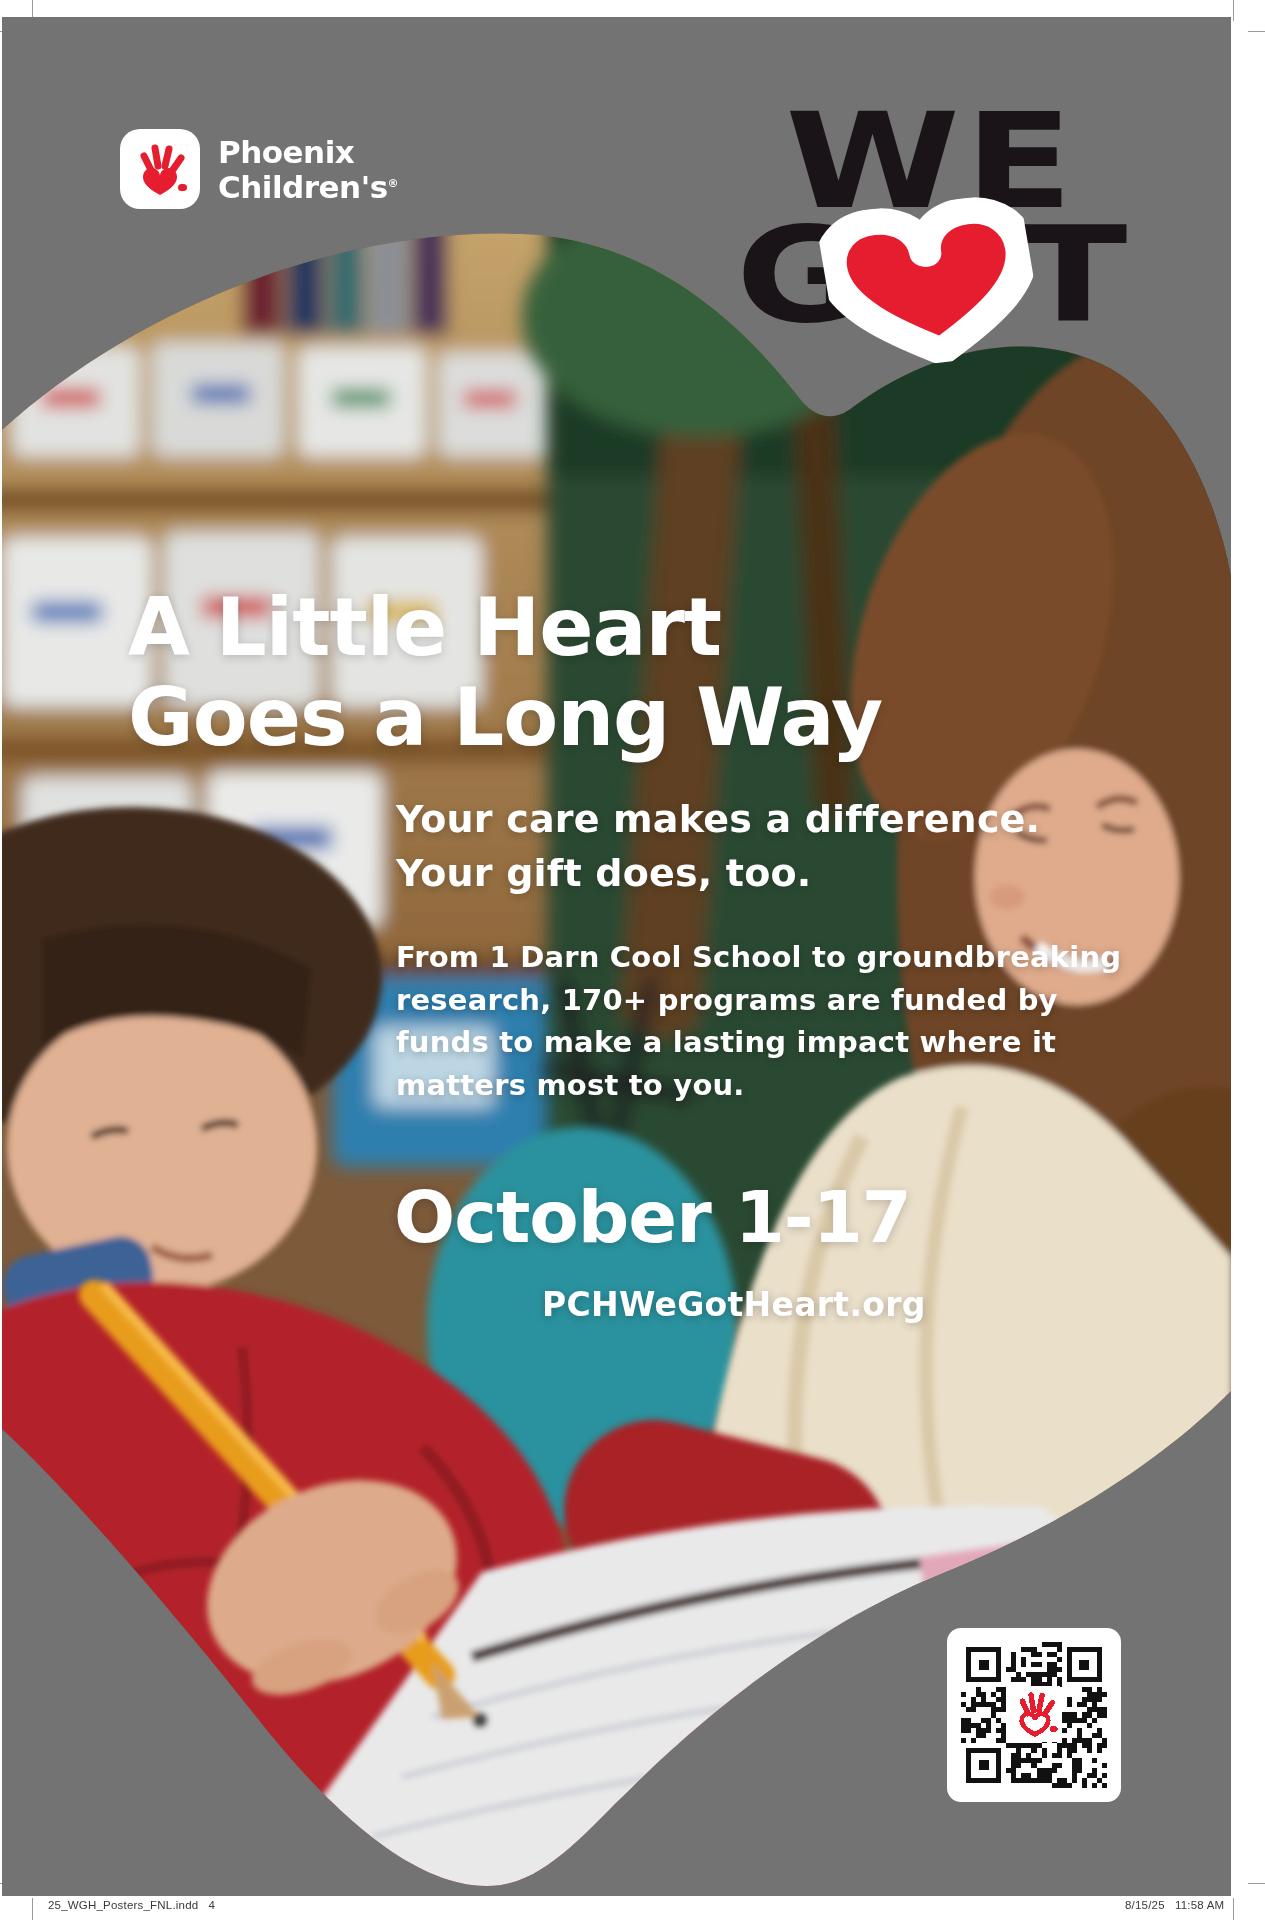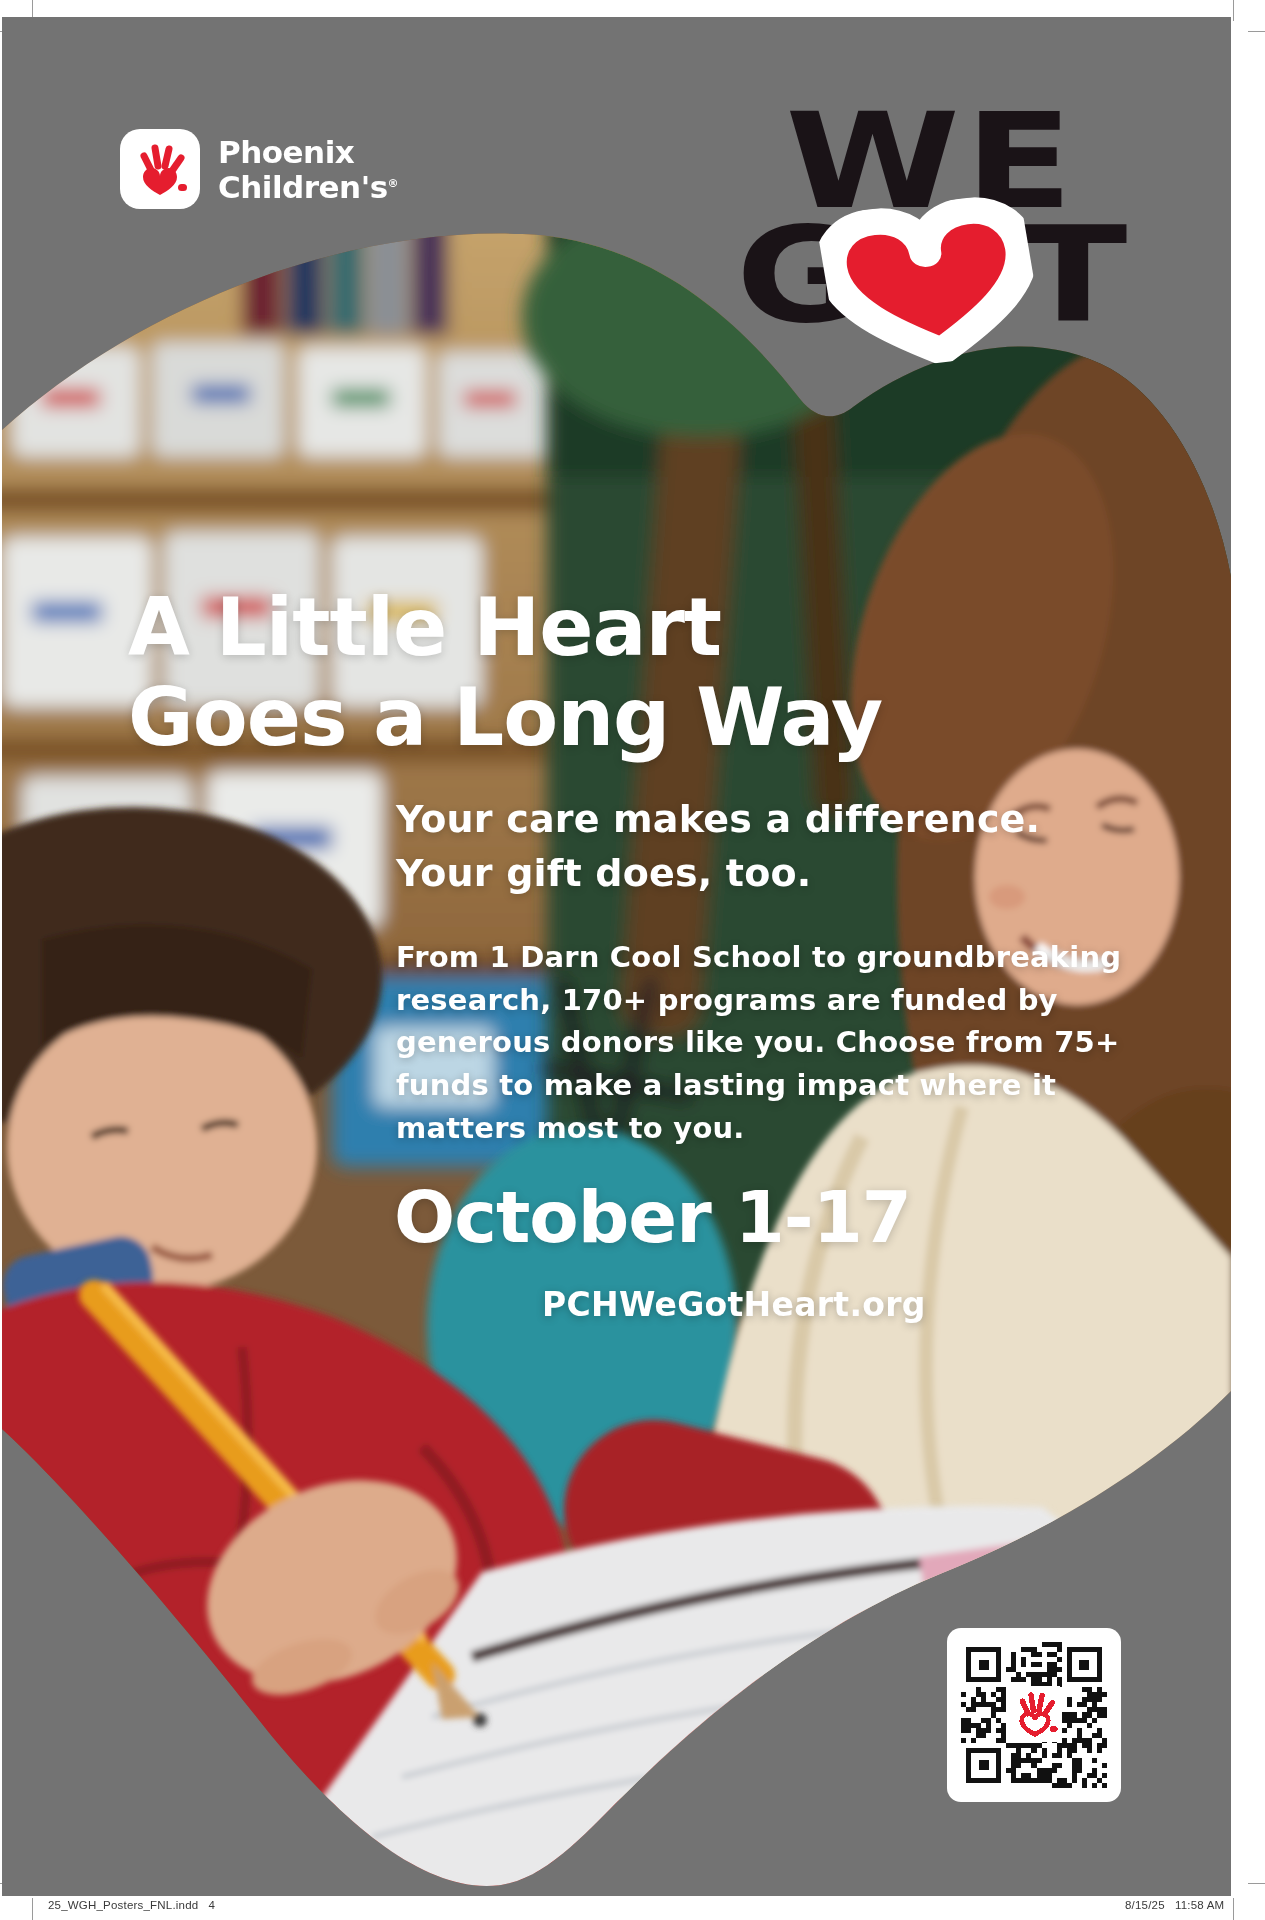--- a/index.html
+++ b/index.html
@@ -274,21 +274,20 @@
   </div>
 
   <div class="subhead">
     <div>Your care makes a difference.</div>
     <div>Your gift does, too.</div>
   </div>
 
   <div class="body-copy">
     <div>From 1 Darn Cool School to groundbreaking</div>
     <div>research, 170+ programs are funded by</div>
-    <div>generous donors like you. Choose from 75+</div>
     <div>funds to make a lasting impact where it</div>
     <div>matters most to you.</div>
   </div>
 
   <div class="dates">October 1-17</div>
   <div class="url">PCHWeGotHeart.org</div>
 
   <div class="qr">
     <svg width="146" height="146" viewBox="0 0 29 29" shape-rendering="crispEdges">
       <g id="qr-modules" fill="#111111">

